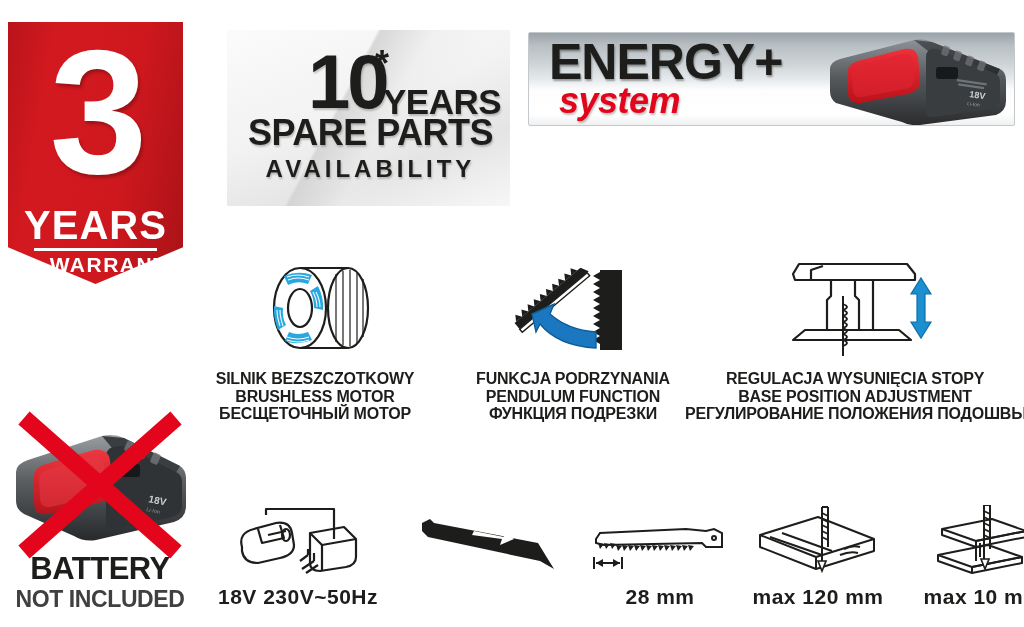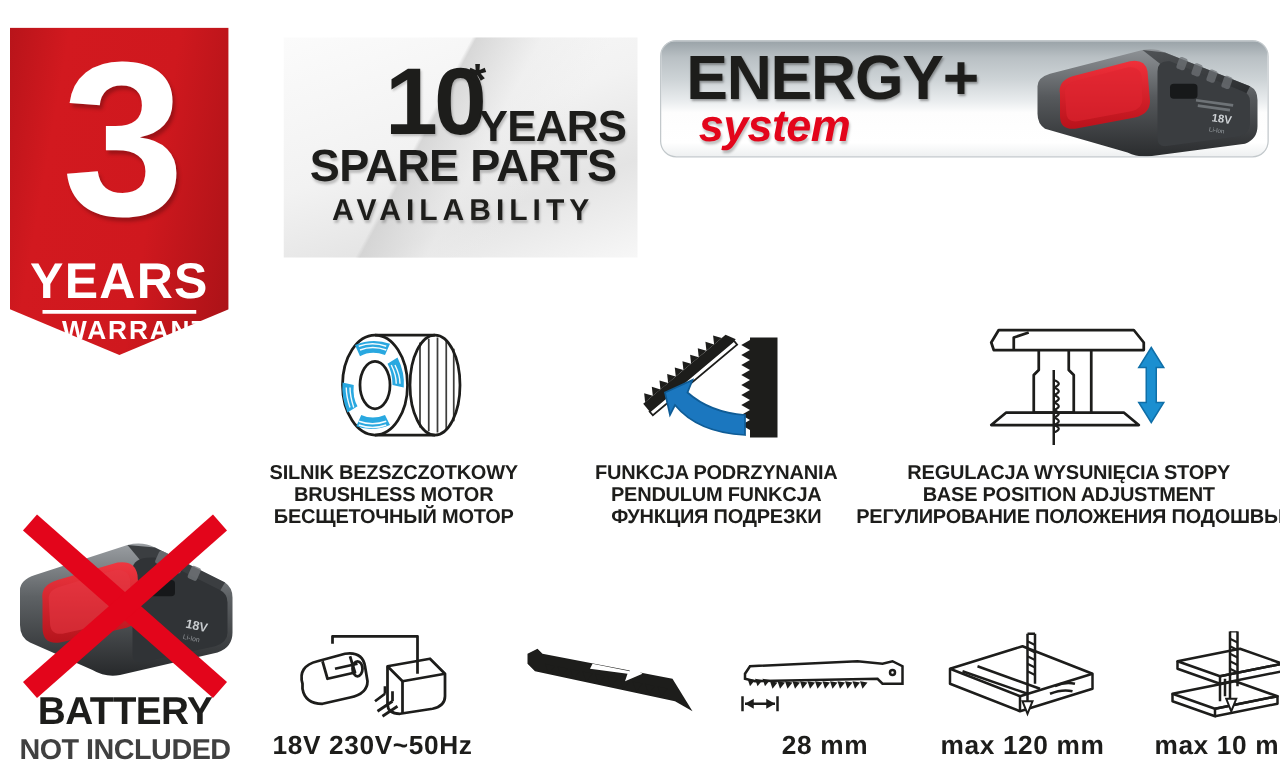--- a/index.html
+++ b/index.html
@@ -79,21 +79,21 @@
   .spare-avail {
     position:absolute; left: 16px; top: 127px; width: 255px; text-align:center;
     font-size: 24px; font-weight: 800; color:#1d1d1b; line-height: 24px;
     letter-spacing: 4px;
     text-shadow: 1px 2px 2px rgba(0,0,0,.22);
   }
 
   
   .energy-banner {
     position:absolute; left: 528px; top: 32px; width: 487px; height: 94px;
-    border-radius: 13px;
+    border-radius: 2px;
     background: linear-gradient(180deg, #9aa3a8 0%, #b9c0c4 14%, #cdd3d6 33%, #e9ecee 52%, #fdfdfd 62%, #ffffff 88%, #eef0f1 100%);
     border: 1px solid #c2c8cb;
     overflow: hidden;
   }
   .energy-text {
     position:absolute; left: 20px; top: 4px;
     font-size: 50px; font-weight: 800; line-height: 50px;
     color: #1d1d1b; letter-spacing: -1px;
     text-shadow: 1px 2px 2px rgba(0,0,0,.35);
   }
@@ -299,21 +299,21 @@
                 <path d="M112 76 l-7 4 l7 4 z"></path>
               <path d="M112 84 l-7 4 l7 4 z"></path>
             </g>
           </g>
 
           <path d="M44 62 L66 52 L62 62 Q80 78 108 80 L108 96 Q70 94 52 72 L48 80 Z" fill="#1b77bf" stroke="#0f5c96" stroke-width="1.4"></path>
         </svg>
       </div>
       <div class="flabels">
         <div>FUNKCJA PODRZYNANIA</div>
-        <div>PENDULUM FUNKCJA</div>
+        <div>PENDULUM FUNCTION</div>
         <div>ФУНКЦИЯ ПОДРЕЗКИ</div>
       </div>
     </div>
 
     <div class="feature" id="feat-2">
       <div class="ficon">
         <svg width="160" height="110" viewBox="0 0 160 110">
           <g fill="none" stroke="#1d1d1b" stroke-width="2.2" stroke-linejoin="round">
             <path d="M18 22 L24 12 L132 12 L140 22 L140 28 L20 28 Z"></path>
             <path d="M36 28 L36 18 L48 14"></path>

